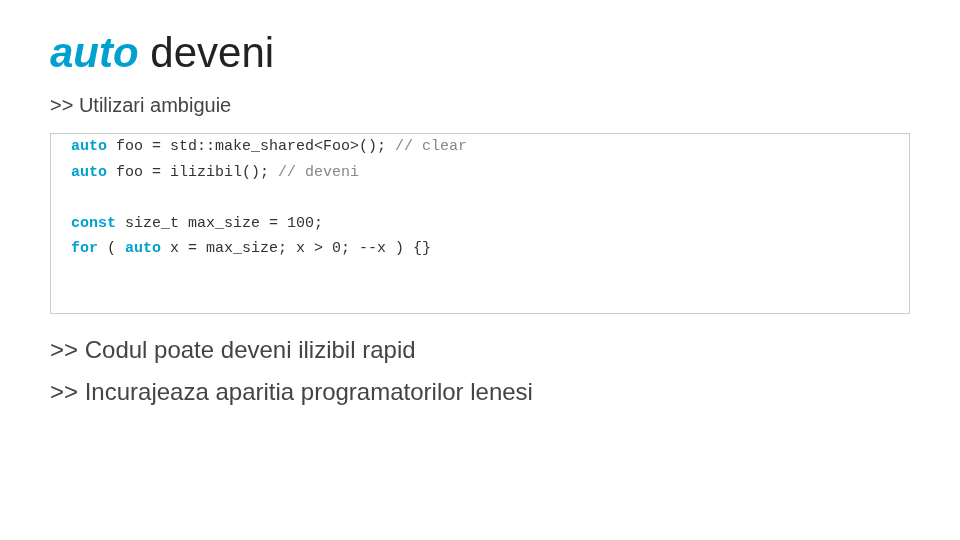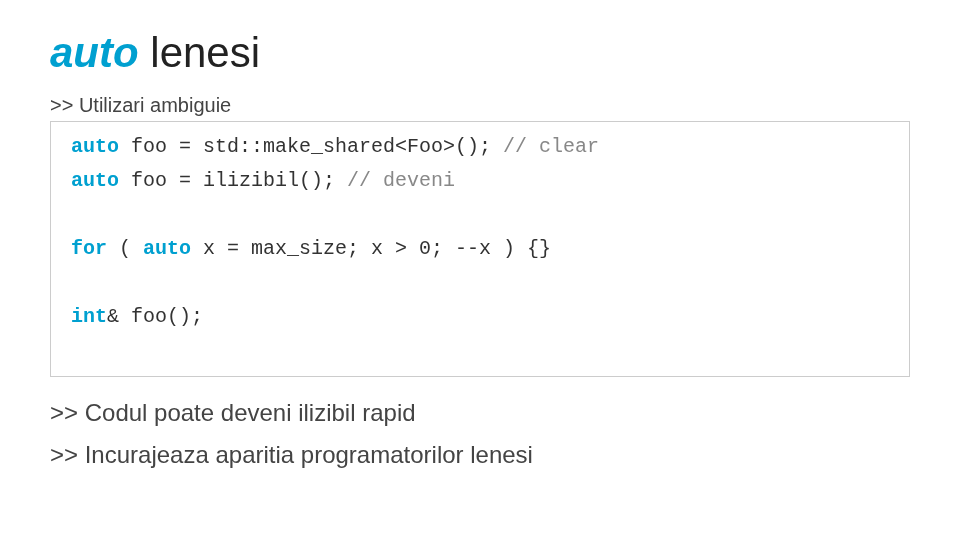--- a/index.html
+++ b/index.html
@@ -27,28 +27,28 @@
 
     .title-auto {
       color: #00a0d0;
       font-weight: 700;
       font-style: italic;
     }
 
     .subtitle {
       font-size: 20px;
       color: #444444;
-      margin-bottom: 4px;
+      margin-bottom: 16px;
     }
 
     .code-box {
       border: 1px solid #cccccc;
-      padding: 8px 20px;
+      padding: 0 20px;
       font-family: 'Courier New', Courier, monospace;
-      font-size: 20px;
+      font-size: 15px;
       color: #333333;
       line-height: 1.7;
       margin-bottom: 22px;
       background: #ffffff;
     }
 
     .code-line {
       white-space: pre;
     }
 
@@ -64,29 +64,29 @@
     .bullet {
       font-size: 24px;
       color: #444444;
       margin-bottom: 14px;
     }
   </style>
 </head>
 <body>
 
 <h1 class="title">
-  <span class="title-auto">auto</span><span> lenesi</span>
+  <span class="title-auto">auto</span><span> deveni</span>
 </h1>
 
 <p class="subtitle">&gt;&gt; Utilizari ambiguie</p>
 
 <div class="code-box" id="code-container">
 <div class="code-line"><span class="kw">auto</span><span> foo = std::make_shared&lt;Foo&gt;(); </span><span class="comment">// clear</span></div>
     <div class="code-line"><span class="kw">auto</span><span> foo = ilizibil(); </span><span class="comment">// deveni</span></div>
     <div class="code-line">&nbsp;</div>
+    <div class="code-line"><span class="kw">const</span><span> size_t max_size = 100;</span></div>
     <div class="code-line"><span class="kw">for</span><span> ( </span><span class="kw">auto</span><span> x = max_size; x &gt; 0; --x ) {}</span></div>
     <div class="code-line">&nbsp;</div>
-    <div class="code-line"><span class="kw">int</span><span>&amp; foo();</span></div>
     <div class="code-line">&nbsp;</div>
   </div>
 
 <p class="bullet" id="bullet-0">&gt;&gt; Codul poate deveni ilizibil rapid</p>
 <p class="bullet" id="bullet-1">&gt;&gt; Incurajeaza aparitia programatorilor lenesi</p>
 
 </body></html>

